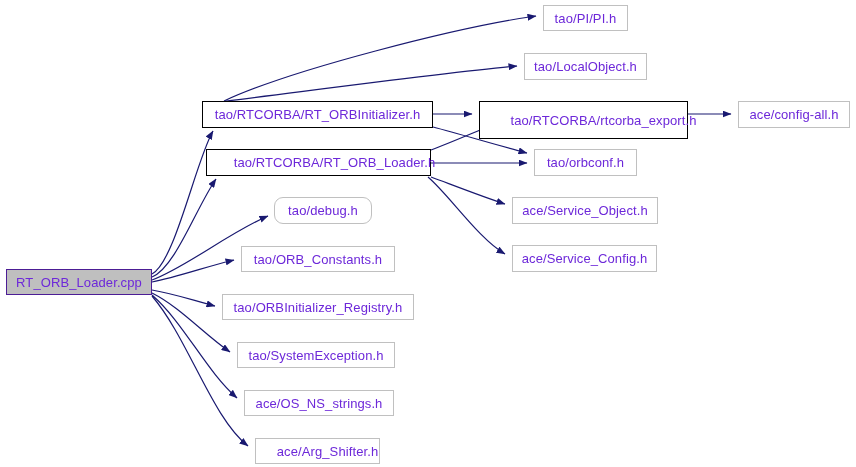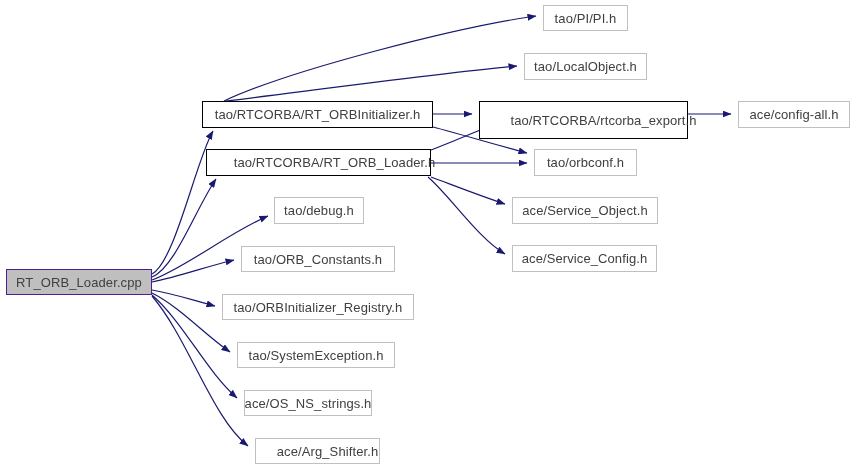--- a/index.html
+++ b/index.html
@@ -25,21 +25,21 @@
     height: 467px;
   }
   .node {
     position: absolute;
     box-sizing: border-box;
     display: flex;
     align-items: center;
     justify-content: center;
     font-size: 13px;
     line-height: 1;
-    color: #404040;
+    color: #6d28d9;
     white-space: nowrap;
     letter-spacing: 0.1px;
     background: #ffffff;
     border: 1px solid #c0c0c0;
     z-index: 2;
   }
   .node.root {
     background: #bfbfbf;
     border: 1px solid #4c1d95;
   }
@@ -105,32 +105,32 @@
       </div>
       <div class="node" style="left: 534px; top: 149px; width: 103px; height: 27px;">
         <span class="node-label">tao/orbconf.h</span>
       </div>
       <div class="node" style="left: 512px; top: 197px; width: 146px; height: 27px; justify-content: center;">
         <span class="node-label">ace/Service_Object.h</span>
       </div>
       <div class="node" style="left: 512px; top: 245px; width: 145px; height: 27px;">
         <span class="node-label">ace/Service_Config.h</span>
       </div>
-      <div class="node" style="left: 274px; top: 197px; width: 90px; height: 27px;">
+      <div class="node" style="left: 274px; top: 197px; width: 98px; height: 27px; border-radius: 9px;">
         <span class="node-label">tao/debug.h</span>
       </div>
       <div class="node" style="left: 241px; top: 246px; width: 154px; height: 26px;">
         <span class="node-label">tao/ORB_Constants.h</span>
       </div>
       <div class="node" style="left: 222px; top: 294px; width: 192px; height: 26px;">
         <span class="node-label">tao/ORBInitializer_Registry.h</span>
       </div>
       <div class="node" style="left: 237px; top: 342px; width: 158px; height: 26px;">
         <span class="node-label">tao/SystemException.h</span>
       </div>
-      <div class="node" style="left: 244px; top: 390px; width: 128px; height: 26px; text-align: right;">
+      <div class="node" style="left: 244px; top: 390px; width: 150px; height: 26px; text-align: right;">
         <span class="node-label">ace/OS_NS_strings.h</span>
       </div>
       <div class="node" style="left: 255px; top: 438px; width: 125px; height: 26px; padding-left: 20px;">
         <span class="node-label">ace/Arg_Shifter.h</span>
       </div>
     </div>
 </div>
 
 </body></html>

